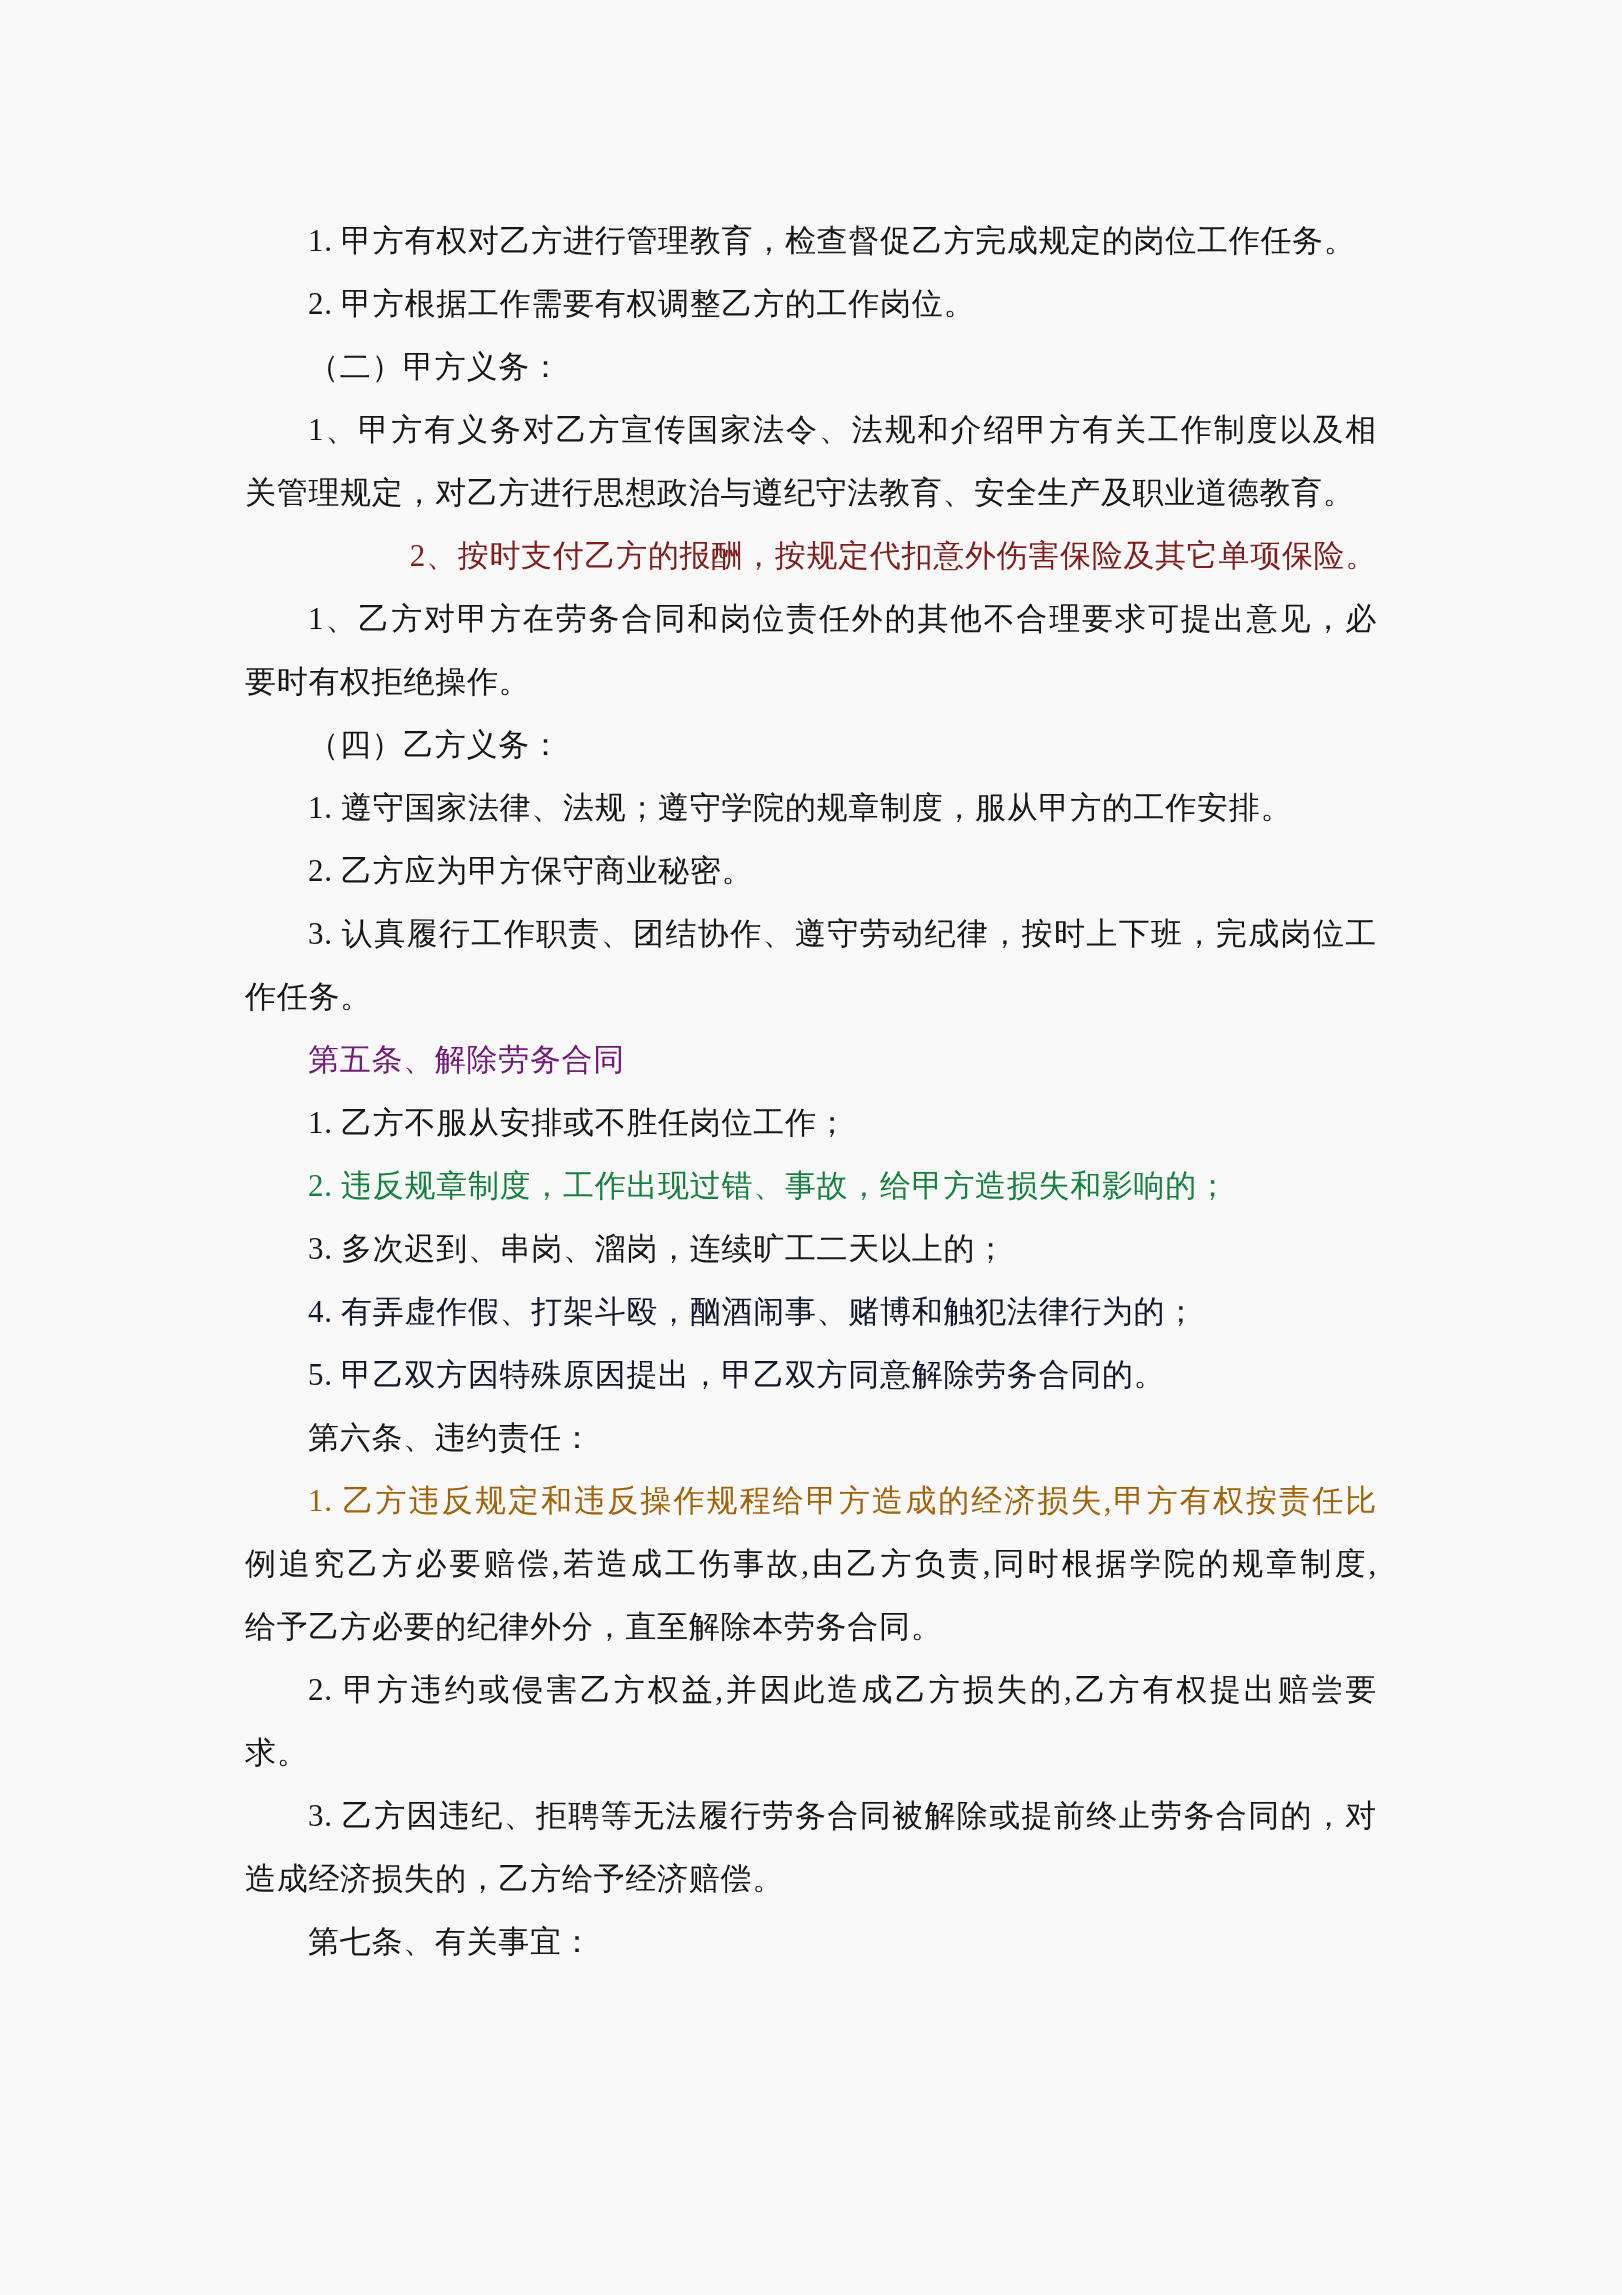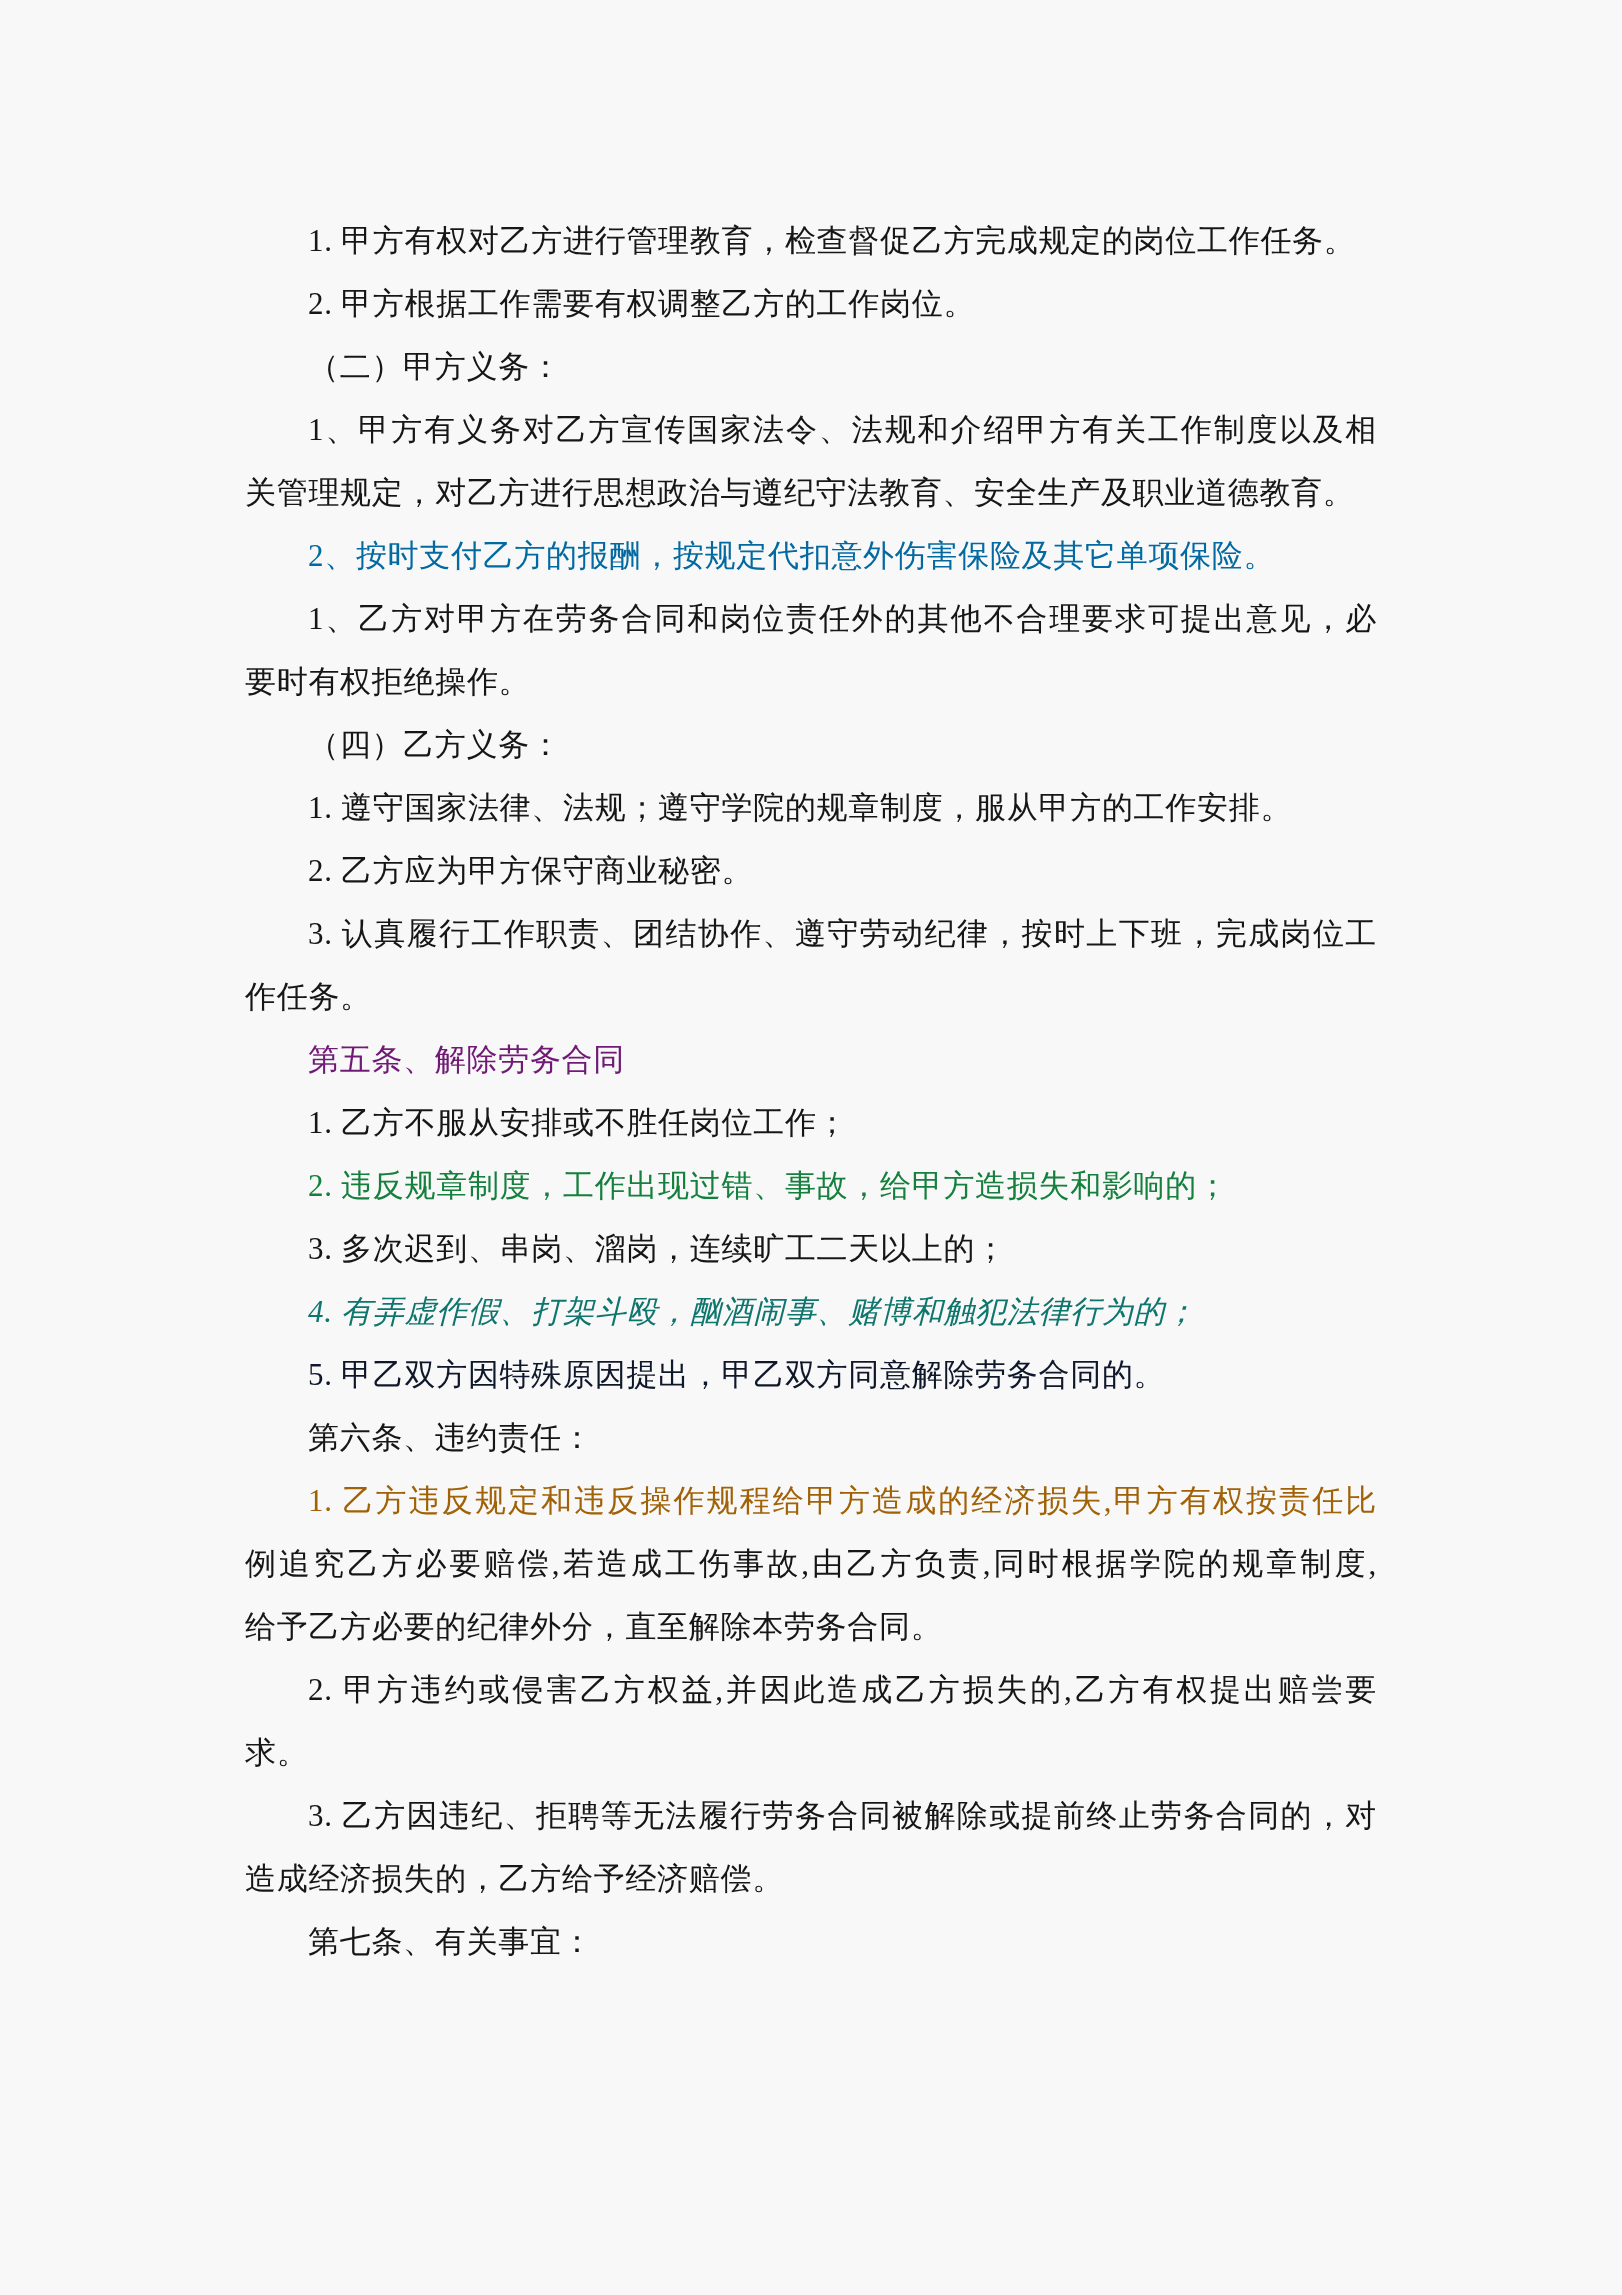--- a/index.html
+++ b/index.html
@@ -50,33 +50,33 @@
 <body style="background: rgb(248, 248, 248);">
 
 <div class="page">
   <div class="doc-body">
 
   <div class="line indent" style="color: rgb(22, 22, 22);">1. 甲方有权对乙方进行管理教育，检查督促乙方完成规定的岗位工作任务。</div>
       <div class="line indent" style="color: rgb(22, 22, 22);">2. 甲方根据工作需要有权调整乙方的工作岗位。</div>
       <div class="line indent" style="color: rgb(22, 22, 22);">（二）甲方义务：</div>
       <div class="line indent fill" style="color: rgb(22, 22, 22);">1、甲方有义务对乙方宣传国家法令、法规和介绍甲方有关工作制度以及相</div>
       <div class="line" style="color: rgb(22, 22, 22);">关管理规定，对乙方进行思想政治与遵纪守法教育、安全生产及职业道德教育。</div>
-      <div class="line indent" style="color: #0369a1;">2、按时支付乙方的报酬，按规定代扣意外伤害保险及其它单项保险。</div>
+      <div class="line indent" style="color: #7f1d1d; text-align: right;">2、按时支付乙方的报酬，按规定代扣意外伤害保险及其它单项保险。</div>
       <div class="line indent fill" style="color: rgb(22, 22, 22);">1、乙方对甲方在劳务合同和岗位责任外的其他不合理要求可提出意见，必</div>
       <div class="line" style="color: rgb(22, 22, 22);">要时有权拒绝操作。</div>
       <div class="line indent" style="color: rgb(22, 22, 22);">（四）乙方义务：</div>
       <div class="line indent" style="color: rgb(22, 22, 22);">1. 遵守国家法律、法规；遵守学院的规章制度，服从甲方的工作安排。</div>
       <div class="line indent" style="color: rgb(22, 22, 22);">2. 乙方应为甲方保守商业秘密。</div>
       <div class="line indent fill" style="color: rgb(22, 22, 22);">3. 认真履行工作职责、团结协作、遵守劳动纪律，按时上下班，完成岗位工</div>
       <div class="line" style="color: rgb(22, 22, 22);">作任务。</div>
       <div class="line indent" style="color: #701a75;">第五条、解除劳务合同</div>
       <div class="line indent" style="color: rgb(22, 22, 22);">1. 乙方不服从安排或不胜任岗位工作；</div>
       <div class="line indent" style="color: #15803d;">2. 违反规章制度，工作出现过错、事故，给甲方造损失和影响的；</div>
       <div class="line indent" style="color: rgb(22, 22, 22);">3. 多次迟到、串岗、溜岗，连续旷工二天以上的；</div>
-      <div class="line indent" style="color: #0f766e; font-style: italic;">4. 有弄虚作假、打架斗殴，酗酒闹事、赌博和触犯法律行为的；</div>
+      <div class="line indent" style="color: #0f172a;">4. 有弄虚作假、打架斗殴，酗酒闹事、赌博和触犯法律行为的；</div>
       <div class="line indent" style="color: #0f172a;">5. 甲乙双方因特殊原因提出，甲乙双方同意解除劳务合同的。</div>
       <div class="line indent" style="color: rgb(22, 22, 22);">第六条、违约责任：</div>
       <div class="line indent fill" style="color: #a16207;">1. 乙方违反规定和违反操作规程给甲方造成的经济损失,甲方有权按责任比</div>
       <div class="line fill" style="color: rgb(22, 22, 22);">例追究乙方必要赔偿,若造成工伤事故,由乙方负责,同时根据学院的规章制度,</div>
       <div class="line" style="color: rgb(22, 22, 22);">给予乙方必要的纪律外分，直至解除本劳务合同。</div>
       <div class="line indent fill" style="color: rgb(22, 22, 22);">2. 甲方违约或侵害乙方权益,并因此造成乙方损失的,乙方有权提出赔尝要</div>
       <div class="line" style="color: rgb(22, 22, 22);">求。</div>
       <div class="line indent fill" style="color: rgb(22, 22, 22);">3. 乙方因违纪、拒聘等无法履行劳务合同被解除或提前终止劳务合同的，对</div>
       <div class="line" style="color: rgb(22, 22, 22); font-family: Liberation Serif, serif;">造成经济损失的，乙方给予经济赔偿。</div>
       <div class="line indent" style="color: rgb(22, 22, 22);">第七条、有关事宜：</div>

